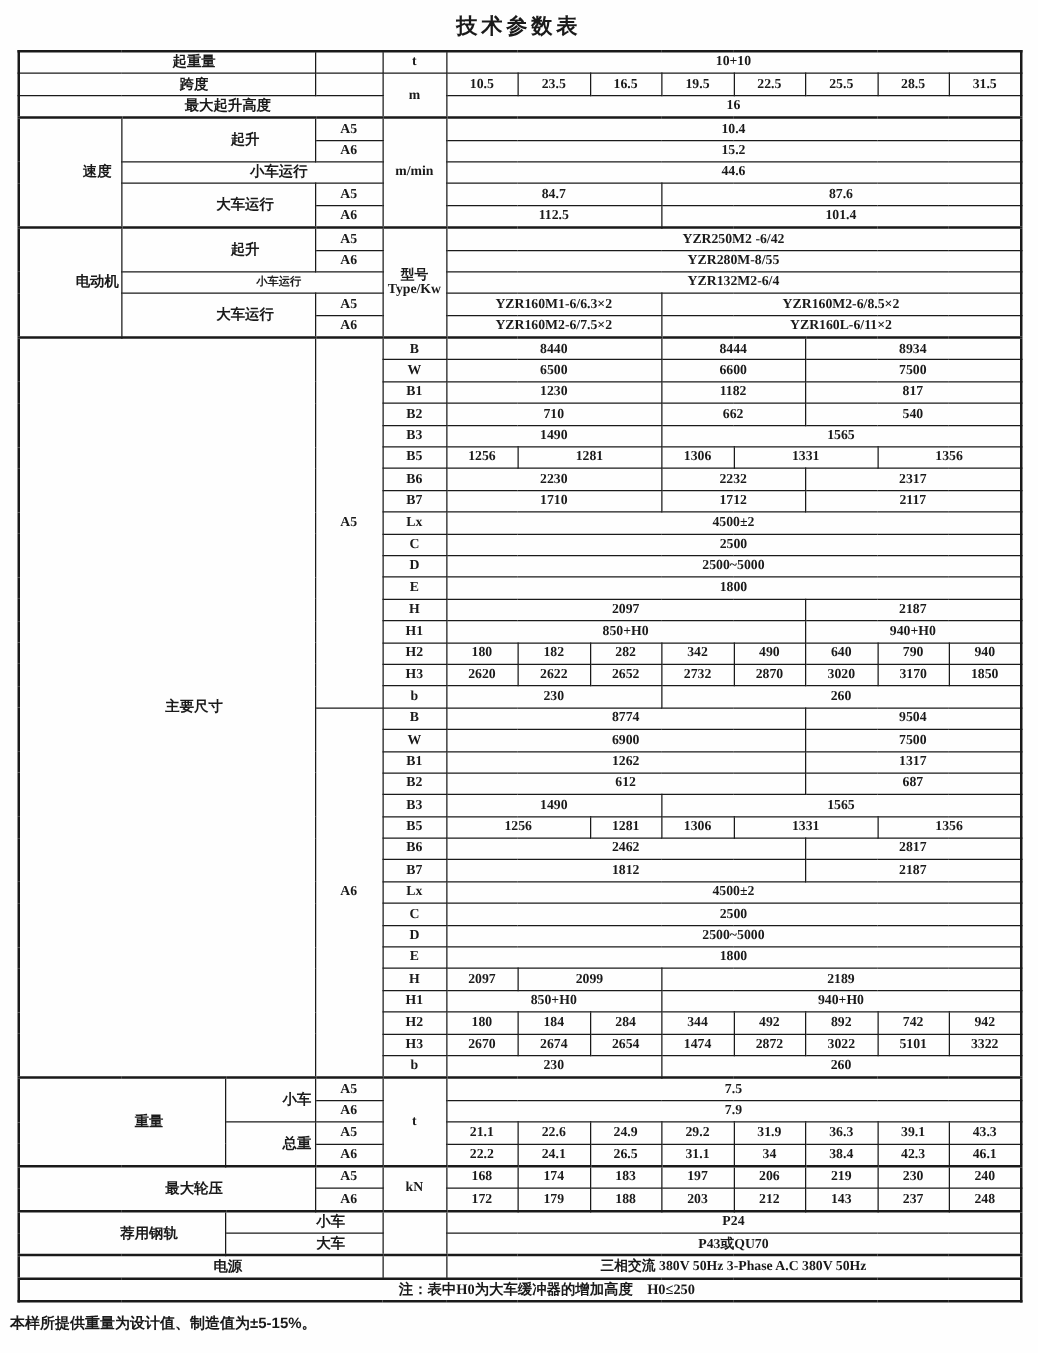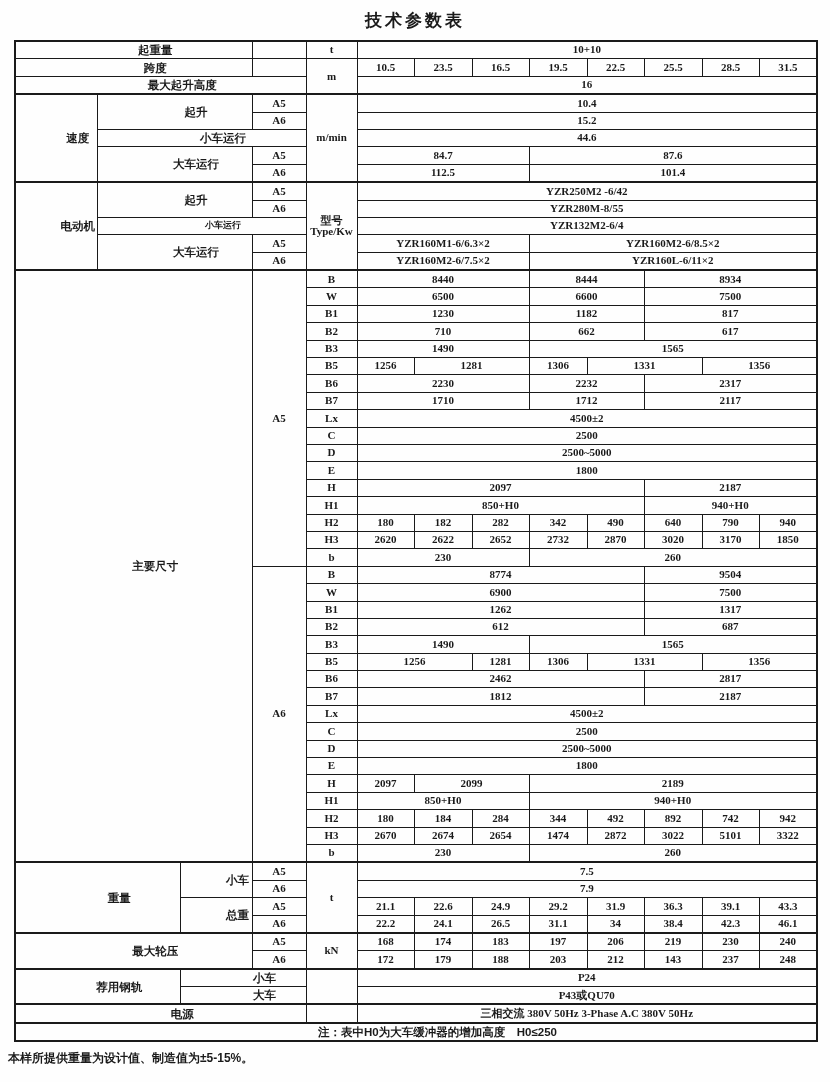--- a/index.html
+++ b/index.html
@@ -17,21 +17,21 @@
     border-collapse:collapse;table-layout:fixed;
     width:802px;margin-left:14px;
     border:2px solid #1a1a1a;
   }
   td{
     border:1px solid #1a1a1a;
     font-size:11px;font-weight:bold;text-align:center;vertical-align:middle;
     padding:0 1px;height:16.4px;line-height:1.05;
     white-space:pre-line;overflow:hidden;
   }
-  td.lbl{font-size:11.5px;font-family:Liberation Sans, sans-serif;padding-left:44px;}
+  td.lbl{font-size:11.5px;font-family:Liberation Serif, serif;padding-left:44px;}
   td.sm{font-size:9px;}
   tr.sec > td{border-top-width:2px;}
   .note{
     margin:8px 0 0 8px;font-size:12px;font-weight:bold;
     font-family:"Liberation Sans","DejaVu Sans",sans-serif;
   }
 </style>
 </head>
 <body>
 
@@ -147,21 +147,21 @@
         <tr>
           <td>B1</td>
           <td colspan="3">1230</td>
           <td colspan="2">1182</td>
           <td colspan="3">817</td>
         </tr>
         <tr>
           <td>B2</td>
           <td colspan="3">710</td>
           <td colspan="2">662</td>
-          <td colspan="3">617</td>
+          <td colspan="3">540</td>
         </tr>
         <tr>
           <td>B3</td>
           <td colspan="3">1490</td>
           <td colspan="5">1565</td>
         </tr>
         <tr>
           <td>B5</td>
           <td>1256</td>
           <td colspan="2">1281</td>

